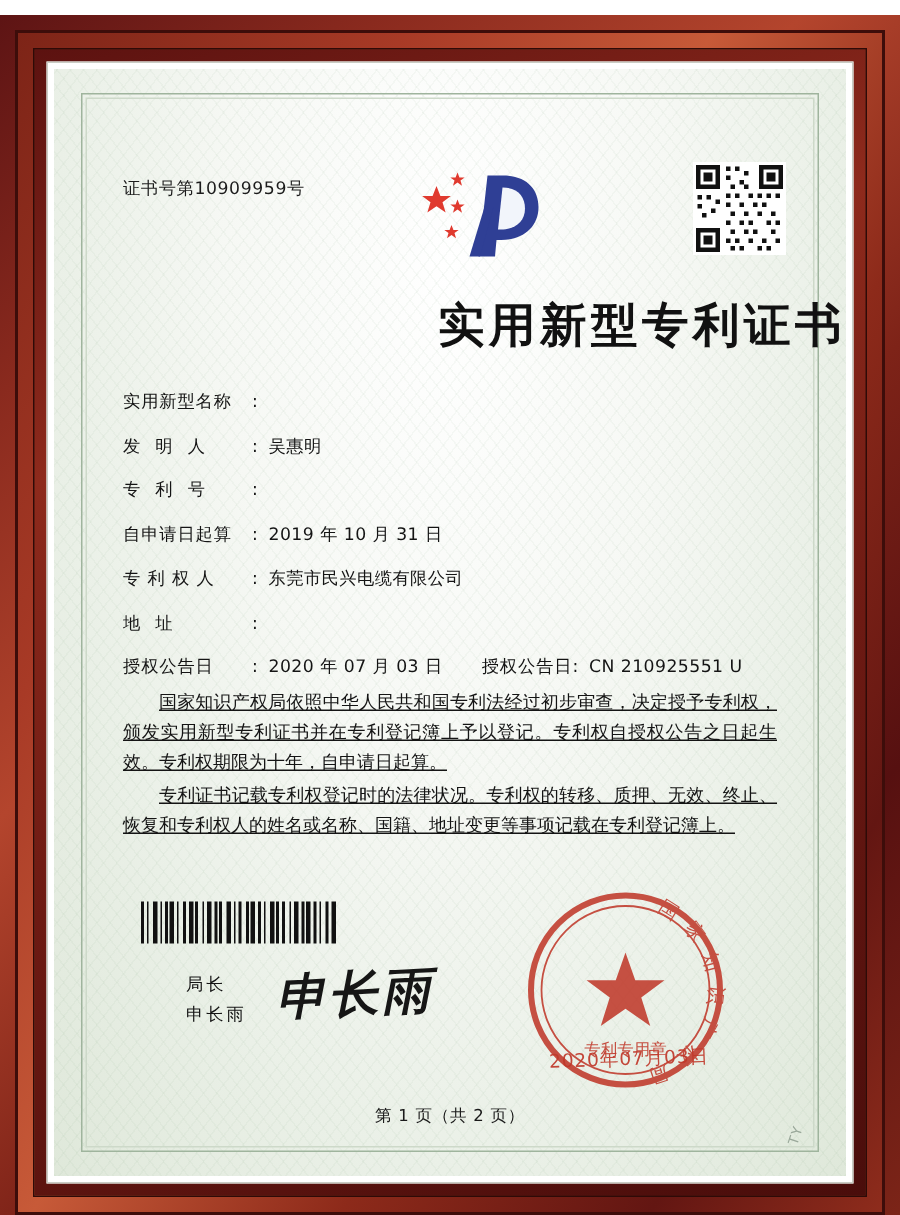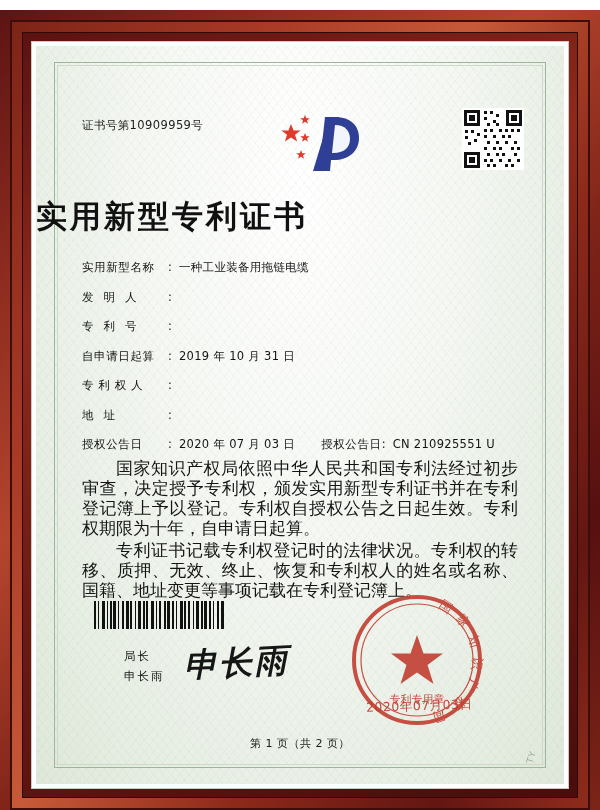--- a/index.html
+++ b/index.html
@@ -96,21 +96,21 @@
   }
   .qr {
     position: absolute;
     right: 40px; top: 62px;
     width: 62px; height: 62px;
   }
 
   .main-title {
     position: absolute;
     left: 0; right: 0; top: 150px;
-    text-align: left;
+    text-align: right;
     font-size: 31px;
     font-weight: bold;
     letter-spacing: 3px;
     color: #111111;
     font-family: "DejaVu Sans", sans-serif;
   }
 
   
   .fields {
     position: absolute;
@@ -144,24 +144,25 @@
   .field-label2 {
     flex: 0 0 auto;
     letter-spacing: 0.6px;
   }
 
   
   .paras {
     position: absolute;
     left: 46px; top: 412px;
     width: 436px;
-    font-size: 17px;
+    font-size: 12px;
     line-height: 20px;
     color: #141414;
     text-align: justify;
+    text-decoration: underline;
   }
   .para { text-indent: 2em; margin: 0 0 2px 0; }
 
   
   .barcode {
     position: absolute;
     left: 58px; top: 555px;
     width: 172px; height: 28px;
     display: flex;
     align-items: stretch;
@@ -323,38 +324,39 @@
         </g>
       </svg>
     </div>
 
     <div class="main-title">实用新型专利证书</div>
 
     <div class="fields">
       <div class="field-row">
         <span class="field-label wide">实用新型名称</span>
         <span class="field-colon">:</span>
-        <span class="field-value">一种工业装备用拖链电缆</span>
       </div>
       <div class="field-row">
         <span class="field-label">发 明 人</span>
         <span class="field-colon">:</span>
+        <span class="field-value">吴惠明</span>
       </div>
       <div class="field-row">
         <span class="field-label">专 利 号</span>
         <span class="field-colon">:</span>
       </div>
       <div class="field-row">
         <span class="field-label wide">自申请日起算</span>
         <span class="field-colon">:</span>
         <span class="field-value">2019 年 10 月 31 日</span>
       </div>
       <div class="field-row">
         <span class="field-label wide">专 利 权 人</span>
         <span class="field-colon">:</span>
+        <span class="field-value">东莞市民兴电缆有限公司</span>
       </div>
       <div class="field-row">
         <span class="field-label">地 址</span>
         <span class="field-colon">:</span>
       </div>
       <div class="field-row dual">
         <span class="field-label wide">授权公告日</span>
         <span class="field-colon">:</span>
         <span class="field-value">2020 年 07 月 03 日</span>
         <span class="field-sep"></span>

